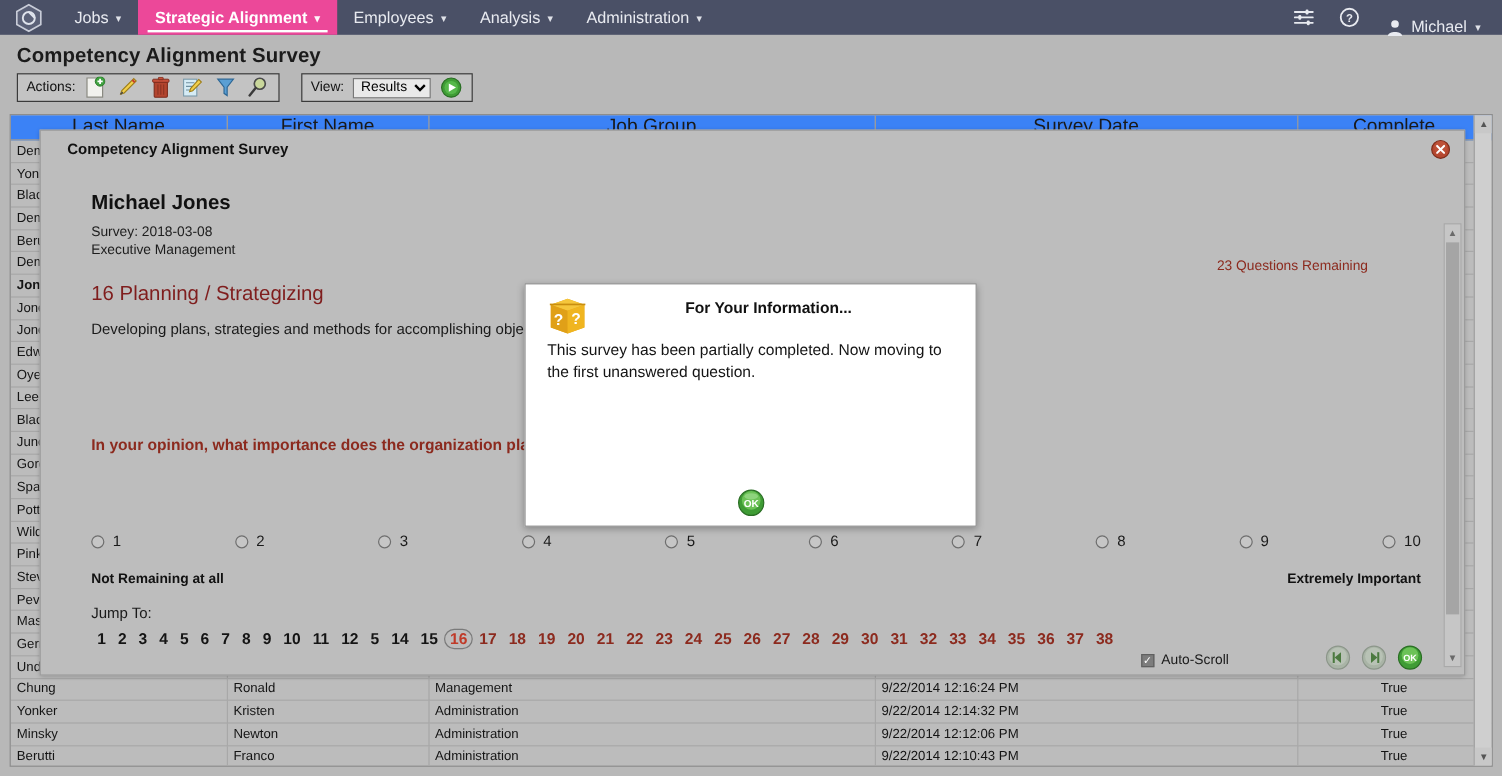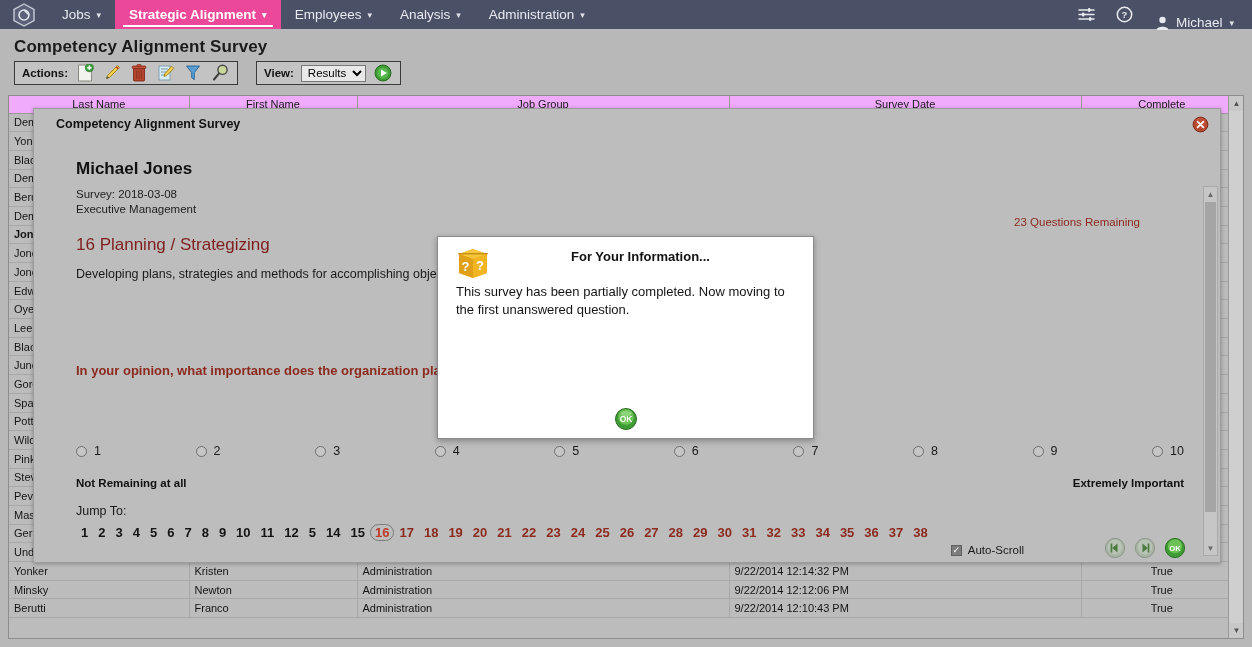--- a/index.html
+++ b/index.html
@@ -71,21 +71,21 @@
   
   #toolbar-row { display:flex; align-items:center; gap:18px; padding-left:14px; }
   .panel {
     border:1px solid #3a3a3a;
     background:#c3c3c3;
     height:24px;
     display:flex; align-items:center;
     padding:0 7px;
     gap:7px;
   }
-  .panel-label { font-weight:bold; font-size:11.5px; color:#111; }
+  .panel-label { font-weight:normal; font-size:11.5px; color:#111; }
   .tb-ico { width:20px; height:20px; display:flex; align-items:center; justify-content:center; cursor:pointer; }
   #view-select {
     font-family:"Liberation Sans", sans-serif;
     font-size:11.5px;
     height:17px;
     border:1px solid #777;
     background:#e9e9e9;
     padding:0 2px;
   }
 
@@ -94,24 +94,24 @@
     position:absolute;
     left:8px; right:8px;
     top:95px; bottom:8px;
     border:1px solid #8d8d8d;
     background:#bcbcbc;
     overflow:hidden;
   }
   table.grid { width:100%; border-collapse:collapse; table-layout:fixed; }
   table.grid th {
     height:17px;
-    font-size:11px;
+    font-size:16px;
     font-weight:normal;
     color:#1a1a1a;
-    background:#f0abfc;
+    background:#3b82f6;
     border-right:1px solid #9a9a9a;
     border-bottom:1px solid #9a9a9a;
     text-align:center;
   }
   table.grid td {
     height:18.7px;
     font-size:11px;
     color:#141414;
     border-bottom:1px solid #a8a8a8;
     border-right:1px solid #a8a8a8;
@@ -581,20 +581,27 @@
           <td></td>
           <td></td>
           <td class="c-complete"></td>
         </tr>
         <tr>
           <td>Underhill</td>
           <td></td>
           <td></td>
           <td></td>
           <td class="c-complete"></td>
+        </tr>
+        <tr>
+          <td>Chung</td>
+          <td>Ronald</td>
+          <td>Management</td>
+          <td>9/22/2014 12:16:24 PM</td>
+          <td class="c-complete">True</td>
         </tr>
         <tr>
           <td>Yonker</td>
           <td>Kristen</td>
           <td>Administration</td>
           <td>9/22/2014 12:14:32 PM</td>
           <td class="c-complete">True</td>
         </tr>
         <tr>
           <td>Minsky</td>

